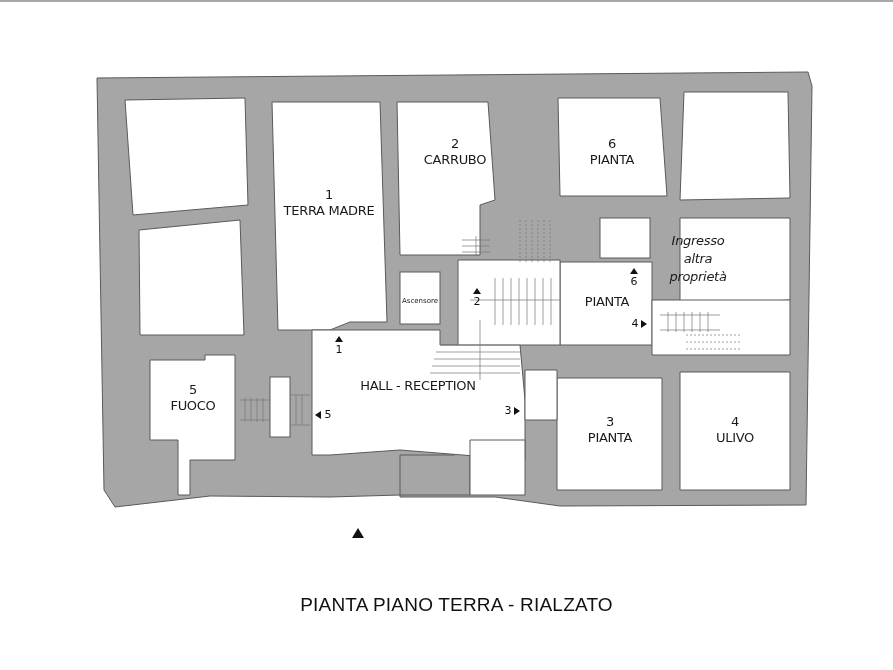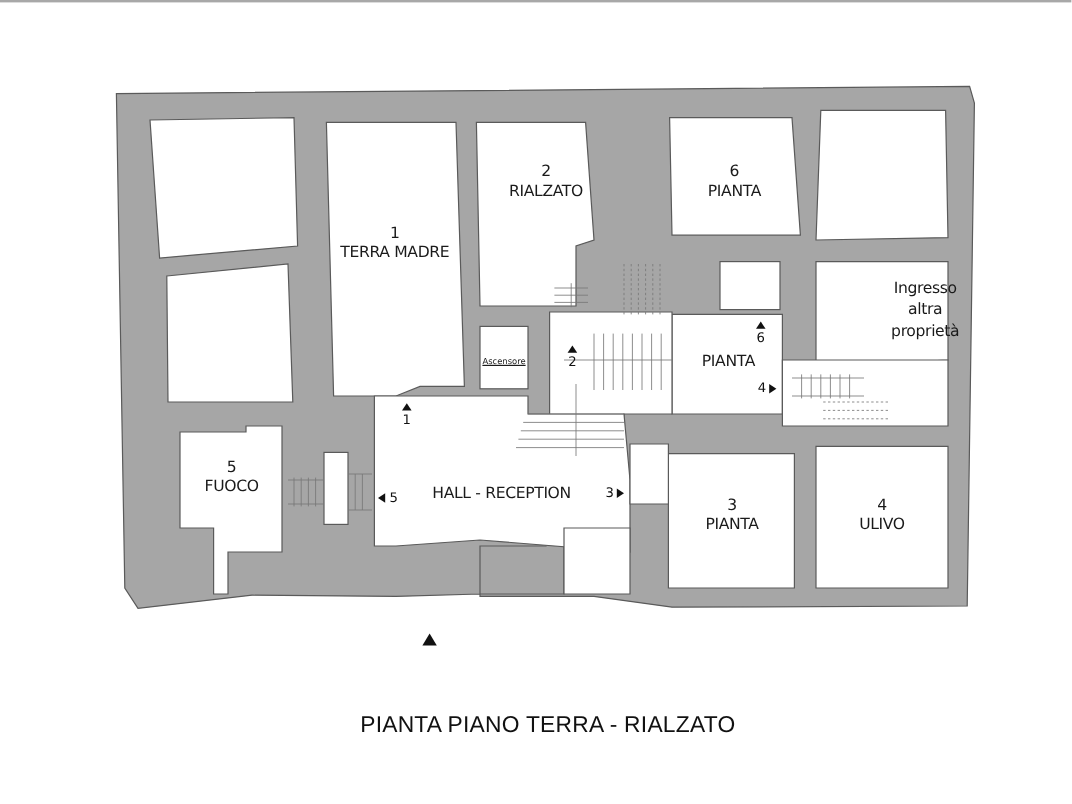--- a/index.html
+++ b/index.html
@@ -4,21 +4,21 @@
 <style>
   html, body { margin: 0; padding: 0; }
   body {
     width: 893px; height: 670px; background: #ffffff; position: relative; overflow: hidden;
     font-family: "DejaVu Sans", sans-serif;
   }
   .topline { position: absolute; left: 0; top: 0; width: 893px; height: 2px; background: #a8a8a8; }
   svg.plan { position: absolute; left: 0; top: 0; }
   .lbl { position: absolute; text-align: center; color: #1a1a1a; font-size: 13px; line-height: 16px; letter-spacing: -0.3px; transform: translateX(-50%); white-space: nowrap; }
   .lbl .n { display: block; }
-  .small { font-size: 7px; letter-spacing: 0; text-decoration: underline; }
+  .small { font-size: 7px; letter-spacing: 0; }
   .arrow-lbl { position: absolute; font-size: 11px; color: #111; line-height: 12px; transform: translateX(-50%); text-align: center; white-space: nowrap; }
   .title {
     position: absolute; left: 10px; width: 893px; top: 594px; text-align: center;
     font-family: "Liberation Sans", sans-serif; font-size: 19px; color: #111; letter-spacing: 0.2px;
   }
 </style>
 </head>
 <body>
 
 <div class="topline"></div>
@@ -141,35 +141,35 @@
     <polygon points="321,411 321,419 315,415"></polygon>
   </g>
 </svg>
 
 <div class="lbl" style="left:329px; top:187px;">
   <span class="n">1</span>
   <span>TERRA MADRE</span>
 </div>
 <div class="lbl" style="left:455px; top:136px;">
   <span class="n">2</span>
-  <span>RIALZATO</span>
+  <span>CARRUBO</span>
 </div>
 <div class="lbl" style="left:612px; top:136px;">
   <span class="n">6</span>
   <span>PIANTA</span>
 </div>
-<div class="lbl" style="left:771px; top:232px; line-height:18px;">
+<div class="lbl" style="left:698px; top:232px; line-height:18px;font-style:italic;">
   <span class="n">Ingresso</span>
   <span class="n">altra</span>
   <span class="n">proprietà</span>
 </div>
 <div class="lbl" style="left:607px; top:294px;">
   <span>PIANTA</span>
 </div>
-<div class="lbl" style="left:418px; top:404px;">
+<div class="lbl" style="left:418px; top:378px;">
   <span>HALL - RECEPTION</span>
 </div>
 <div class="lbl" style="left:193px; top:382px;">
   <span class="n">5</span>
   <span>FUOCO</span>
 </div>
 <div class="lbl" style="left:610px; top:414px;">
   <span class="n">3</span>
   <span>PIANTA</span>
 </div>

